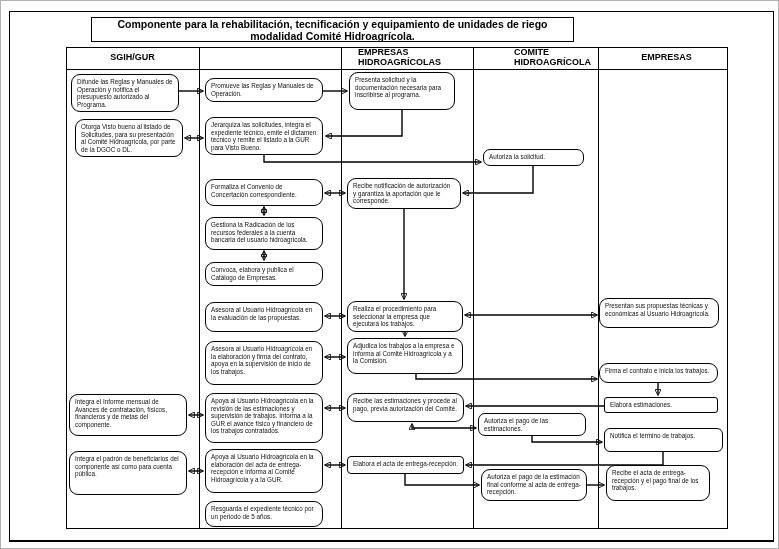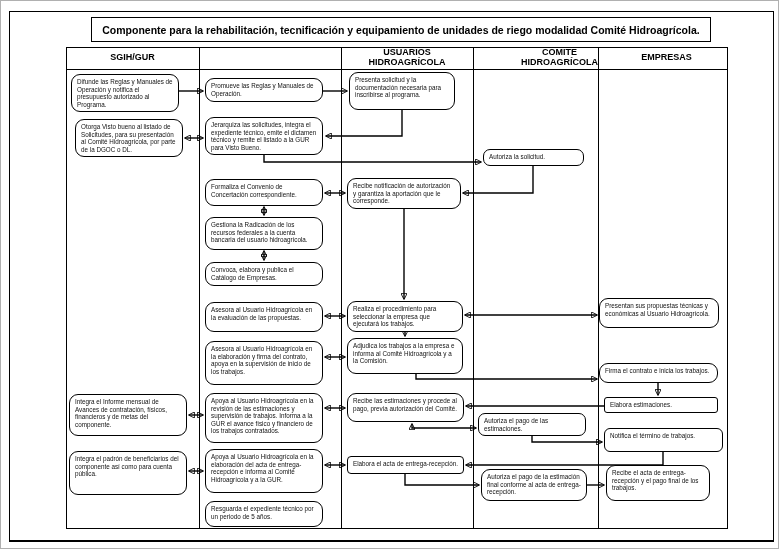--- a/index.html
+++ b/index.html
@@ -6,36 +6,36 @@
   .page{
     position:relative;width:779px;height:549px;background:#ffffff;
     font-family:"Liberation Sans","DejaVu Sans",sans-serif;
     border:1px solid #b0b0b0;box-sizing:border-box;overflow:hidden;
   }
   .outer-frame{
     position:absolute;left:8px;top:10px;width:763px;height:528px;
     border:1px solid #000;border-bottom-width:2px;z-index:0;
   }
   .title-box{
-    position:absolute;left:90px;top:16px;width:620px;height:25px;
+    position:absolute;left:90px;top:16px;width:483px;height:25px;
     border:1px solid #000;display:flex;align-items:center;justify-content:center;
     font-size:10.5px;font-weight:bold;color:#000;text-align:center;z-index:3;background:#fff;
     box-sizing:border-box;
   }
   .table-frame{
     position:absolute;left:65px;top:46px;width:662px;height:482px;
     border:1px solid #000;box-sizing:border-box;z-index:1;
   }
   .vline{position:absolute;top:46px;height:482px;width:0;border-left:1px solid #000;z-index:1;}
   #vl1{left:198px;} #vl2{left:340px;} #vl3{left:472px;} #vl4{left:597px;}
   .header-bottom{position:absolute;left:65px;top:68px;width:662px;height:0;border-top:1px solid #000;z-index:1;}
   .colhead{
     position:absolute;top:46px;height:22px;display:flex;align-items:center;justify-content:center;
-    text-align:center;font-weight:bold;font-size:9px;line-height:1.1;color:#000;z-index:2;
-    box-sizing:border-box;padding:0 6px;
+    text-align:left;font-weight:bold;font-size:9px;line-height:1.1;color:#000;z-index:2;
+    box-sizing:border-box;padding:0 17px;
   }
   #ch0{left:65px;width:133px;} #ch1{left:198px;width:142px;} #ch2{left:340px;width:132px;}
   #ch3{left:496px;width:125px;} #ch4{left:597px;width:137px;}
   .node{
     position:absolute;box-sizing:border-box;background:#fff;border:1px solid #000;
     border-radius:9px;padding:3px 5px;font-size:6.3px;line-height:1.2;color:#111;z-index:4;
   }
   svg.wires{position:absolute;left:0;top:0;width:779px;height:549px;z-index:3;pointer-events:none;}
   svg.wires path{stroke:#000;stroke-width:1.4;fill:none;}
   
@@ -78,21 +78,21 @@
   <div class="title-box">Componente para la rehabilitación, tecnificación y equipamiento de unidades de riego modalidad Comité Hidroagrícola.</div>
 
   <div class="table-frame"></div>
   <div class="vline" id="vl1"></div>
   <div class="vline" id="vl2"></div>
   <div class="vline" id="vl3"></div>
   <div class="vline" id="vl4"></div>
   <div class="header-bottom"></div>
 
   <div class="colhead" id="ch0">SGIH/GUR</div>
-  <div class="colhead" id="ch2">USUARIOS HIDROAGRÍCOLA</div>
+  <div class="colhead" id="ch2">EMPRESAS HIDROAGRÍCOLAS</div>
   <div class="colhead" id="ch3">COMITÉ HIDROAGRÍCOLA</div>
   <div class="colhead" id="ch4">EMPRESAS</div>
 
   <svg class="wires" viewBox="0 0 779 549">
     <defs>
       <marker id="ah" viewBox="0 0 10 10" refX="9" refY="5" markerWidth="7" markerHeight="6" markerUnits="userSpaceOnUse" orient="auto-start-reverse">
         <path d="M0,0 L10,5 L0,10 z" fill="#000" stroke="none"></path>
       </marker>
     </defs>
     <path d="M178,90 H202" marker-end="url(#ah)"></path>

